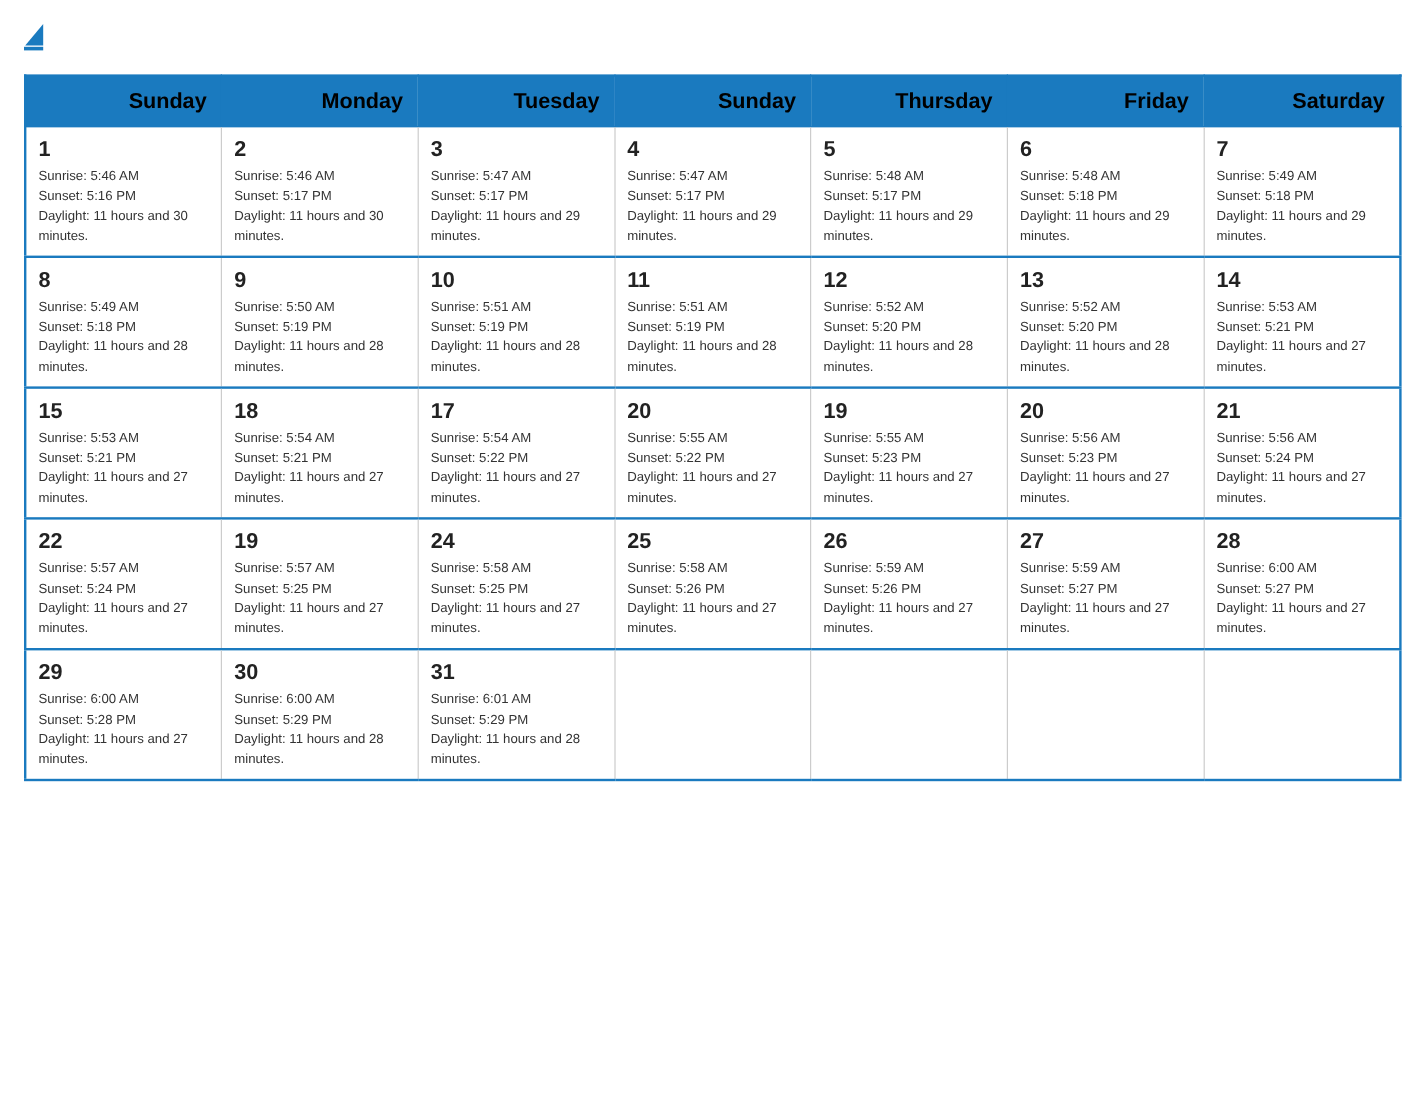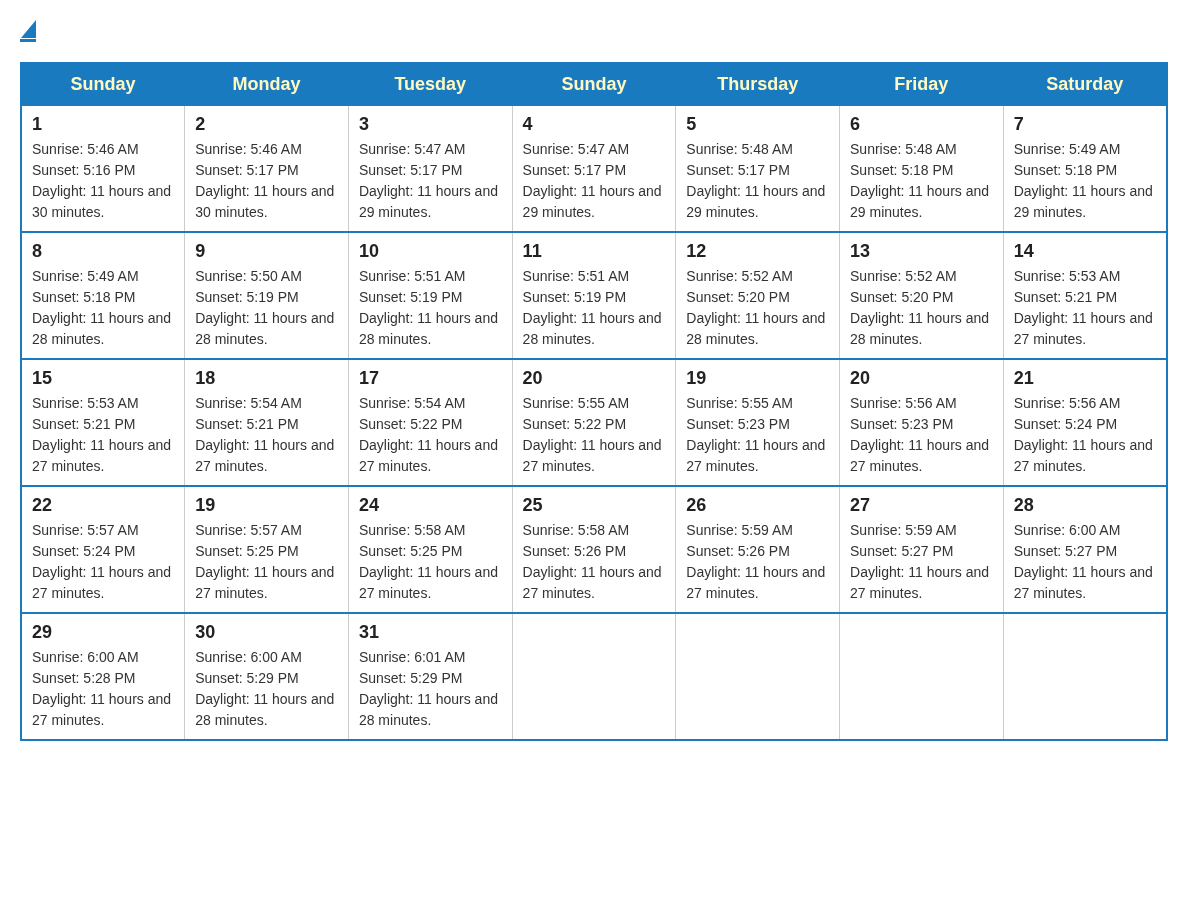--- a/index.html
+++ b/index.html
@@ -30,25 +30,25 @@
       color: #333;
       margin-top: 4px;
     }
     .calendar {
       width: 100%;
       border-collapse: collapse;
       border: 2px solid #1a7abf;
     }
     .calendar th {
       background: #1a7abf;
-      color: #fef9c3;
+      color: #000000;
       font-size: 18px;
       font-weight: bold;
       padding: 10px 12px;
-      text-align: center;
+      text-align: right;
       border: 1px solid #1a7abf;
     }
     .calendar td {
       vertical-align: top;
       padding: 8px 10px;
       border: 1px solid #ccc;
       border-bottom: 2px solid #1a7abf;
       font-size: 13px;
       color: #333;
       width: calc(100% / 7);
@@ -59,21 +59,21 @@
       margin-top: 20px;
     }
     .day-number {
       font-size: 18px;
       font-weight: bold;
       color: #222;
       display: block;
       margin-bottom: 4px;
     }
     .day-info {
-      font-size: 14px;
+      font-size: 11px;
       line-height: 1.5;
       color: #333;
     }
     .empty-cell {
       background: #fff;
     }
     .logo-general {
       font-size: 30px;
       font-weight: bold;
       color: #333;

